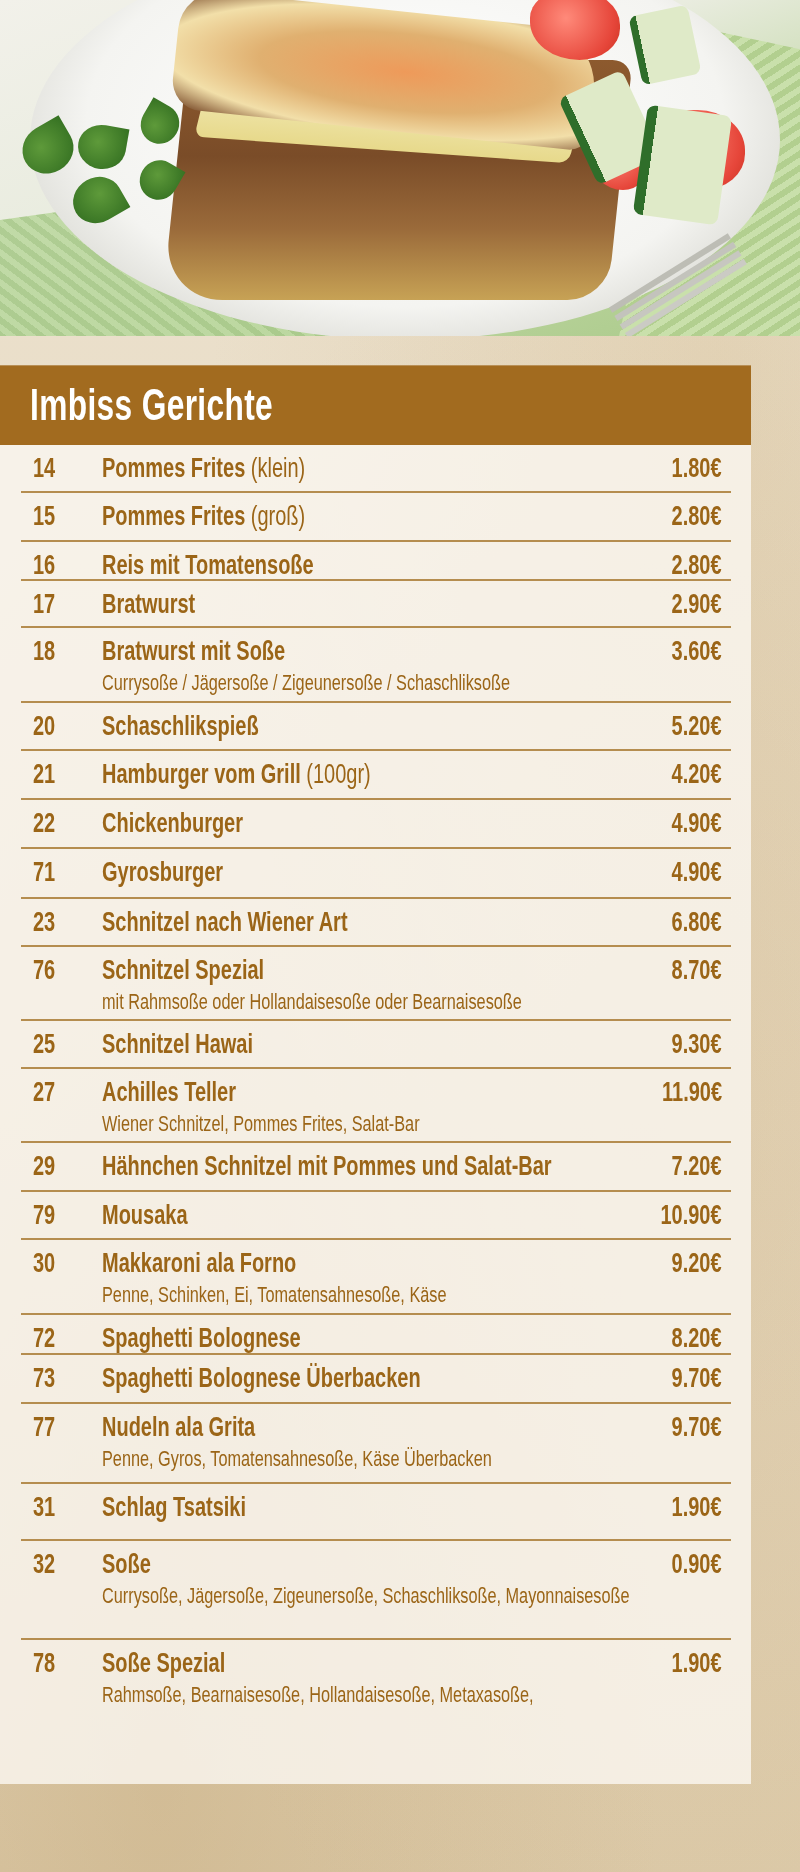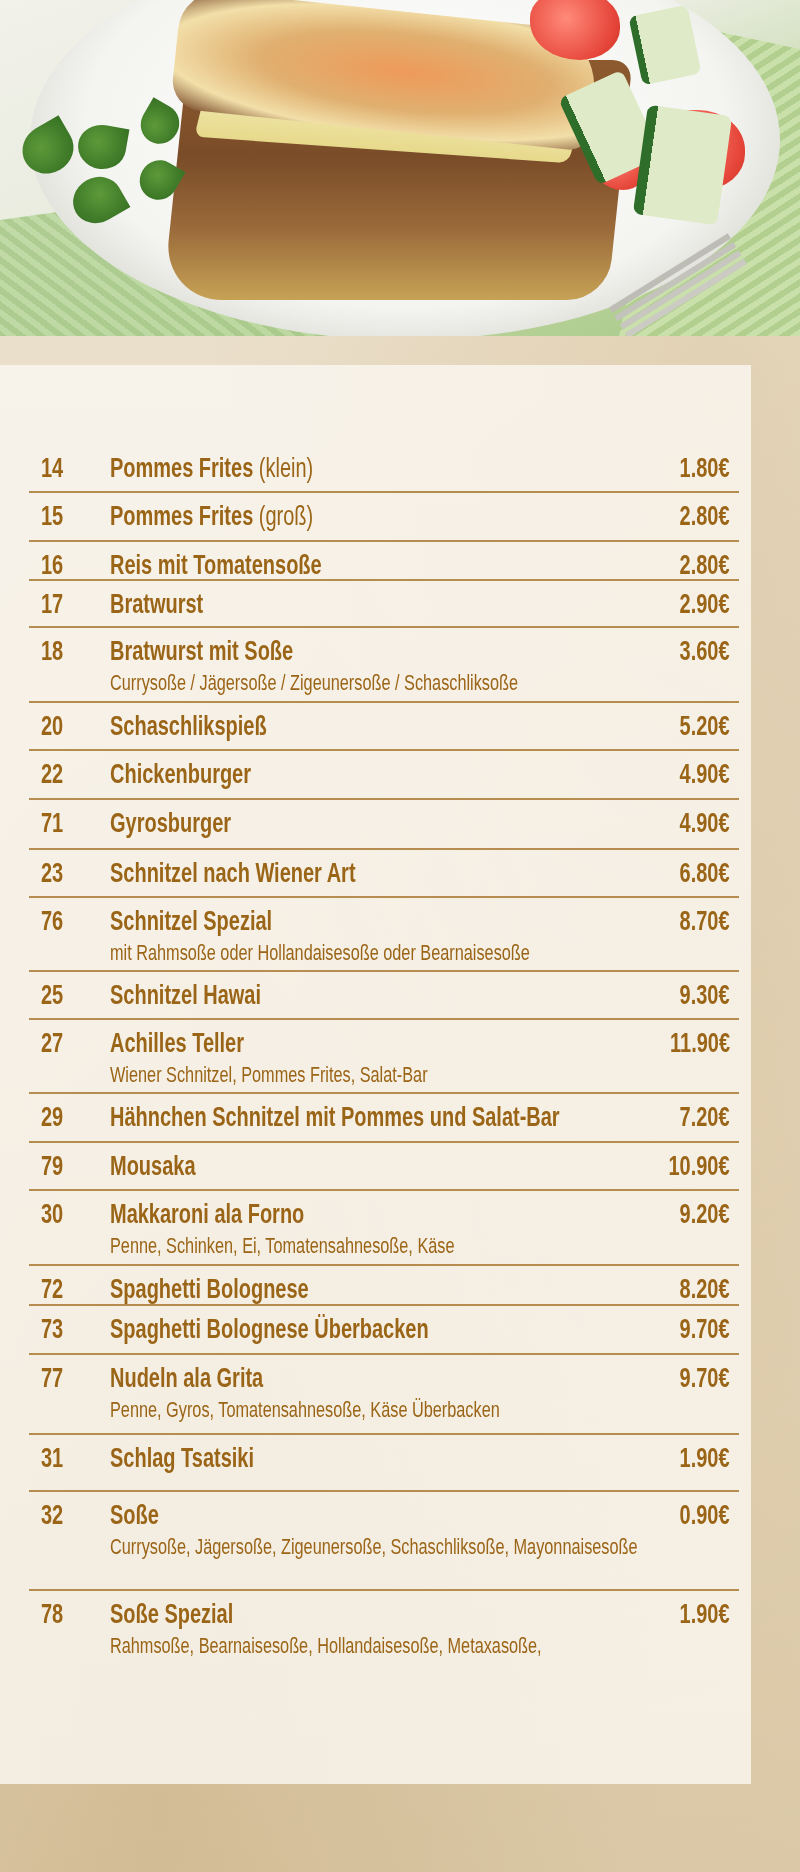--- a/index.html
+++ b/index.html
@@ -37,21 +37,21 @@
     position: absolute; left: 0; top: 0; width: 751px; height: 80px;
     background: #a26b1f;
     box-shadow: inset 0 1px 0 rgba(255,255,255,0.25);
   }
   .section-title {
     position: absolute; left: 30px; top: 18px;
     color: #ffffff; font-weight: bold; font-size: 44px; line-height: 44px;
     transform: scaleX(0.72); transform-origin: left top; white-space: nowrap;
     letter-spacing: 0.5px;
   }
-  .items { position: absolute; left: 8px; top: 80px; width: 751px; }
+  .items { position: absolute; left: 0; top: 80px; width: 751px; }
   .row {
     position: relative; margin-left: 21px; width: 710px;
     border-bottom: 2px solid #b58d4f;
     box-sizing: border-box;
   }
   .row:last-child { border-bottom: none; }
   .num, .name, .price, .desc { color: #9b6517; position: absolute; white-space: nowrap; }
   .num {
     left: 12px; top: 8px; font-size: 27px; font-weight: bold; line-height: 30px;
     transform: scaleX(0.74); transform-origin: left top;
@@ -88,20 +88,23 @@
   <div class="cucumber" style="left:635px;top:10px;width:60px;height:70px;transform:rotate(-12deg);"></div>
   <div class="herb" style="left:22px;top:125px;width:52px;height:48px;transform:rotate(-30deg);"></div>
   <div class="herb" style="left:78px;top:125px;width:48px;height:44px;transform:rotate(10deg);"></div>
   <div class="herb" style="left:75px;top:175px;width:45px;height:50px;transform:rotate(60deg);"></div>
   <div class="herb" style="left:140px;top:105px;width:40px;height:38px;transform:rotate(-60deg);"></div>
   <div class="herb" style="left:140px;top:160px;width:38px;height:40px;transform:rotate(30deg);"></div>
   <div class="fork"></div>
 </div>
 
 <div class="panel">
+  <div class="section-header">
+    <div class="section-title">Imbiss Gerichte</div>
+  </div>
   <div class="items" id="items">
       <div class="row" style="height: 48px;">
     <span class="num">14</span>
     <span class="name"><span class="main">Pommes Frites</span><span class="suffix"> (klein)</span></span>
     <span class="price">1.80€</span>
 
   </div>
       <div class="row" style="height: 49px;">
     <span class="num">15</span>
     <span class="name"><span class="main">Pommes Frites</span><span class="suffix"> (groß)</span></span>
@@ -126,20 +129,26 @@
     <span class="price">3.60€</span>
     <span class="desc">Currysoße / Jägersoße / Zigeunersoße / Schaschliksoße</span>
   </div>
       <div class="row" style="height: 48px;">
     <span class="num">20</span>
     <span class="name"><span class="main">Schaschlikspieß</span><span class="suffix"></span></span>
     <span class="price">5.20€</span>
 
   </div>
       <div class="row" style="height: 49px;">
+    <span class="num">21</span>
+    <span class="name"><span class="main">Hamburger vom Grill</span><span class="suffix"> (100gr)</span></span>
+    <span class="price">4.20€</span>
+
+  </div>
+      <div class="row" style="height: 49px;">
     <span class="num">22</span>
     <span class="name"><span class="main">Chickenburger</span><span class="suffix"></span></span>
     <span class="price">4.90€</span>
 
   </div>
       <div class="row" style="height: 50px;">
     <span class="num">71</span>
     <span class="name"><span class="main">Gyrosburger</span><span class="suffix"></span></span>
     <span class="price">4.90€</span>
 

